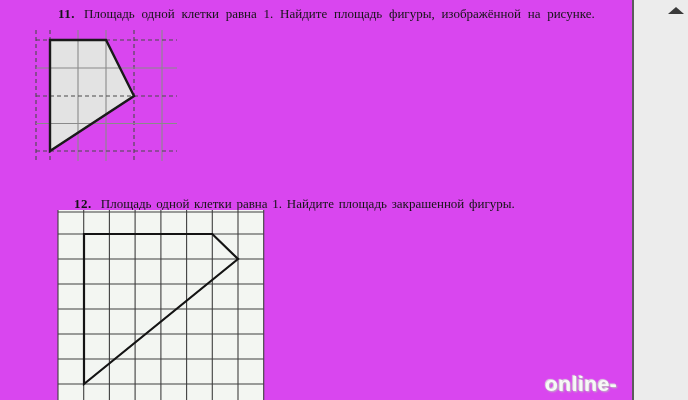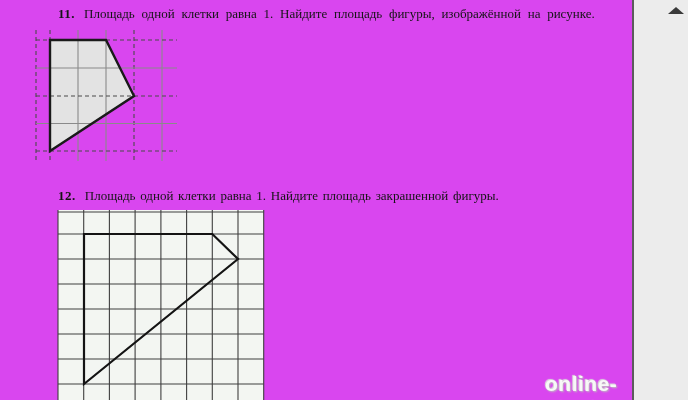--- a/index.html
+++ b/index.html
@@ -6,21 +6,21 @@
   .screen{
     position:relative;width:688px;height:400px;overflow:hidden;
     background:#d946ef;font-family:"Liberation Serif",serif;
   }
   .problem{
     position:absolute;left:58px;font-size:13px;color:#141414;
     white-space:nowrap;line-height:14px;
   }
   .problem .num{font-weight:bold;margin-right:9px;letter-spacing:0.5px;}
   #problem-11{top:7px;word-spacing:3.5px;}
-  #problem-12{top:189px;word-spacing:1.5px;}
+  #problem-12{top:197px;word-spacing:1.5px;margin-left:16px;}
   .fig{position:absolute;display:block;}
   .side-panel{
     position:absolute;left:632px;top:0;width:56px;height:400px;
     background:#ececec;border-left:2px solid #5c5c5c;box-sizing:border-box;
   }
   .scroll-up-arrow{
     position:absolute;left:668px;top:7px;width:0;height:0;
     border-left:8px solid transparent;border-right:8px solid transparent;
     border-bottom:7px solid #3a3a3a;cursor:pointer;
   }

